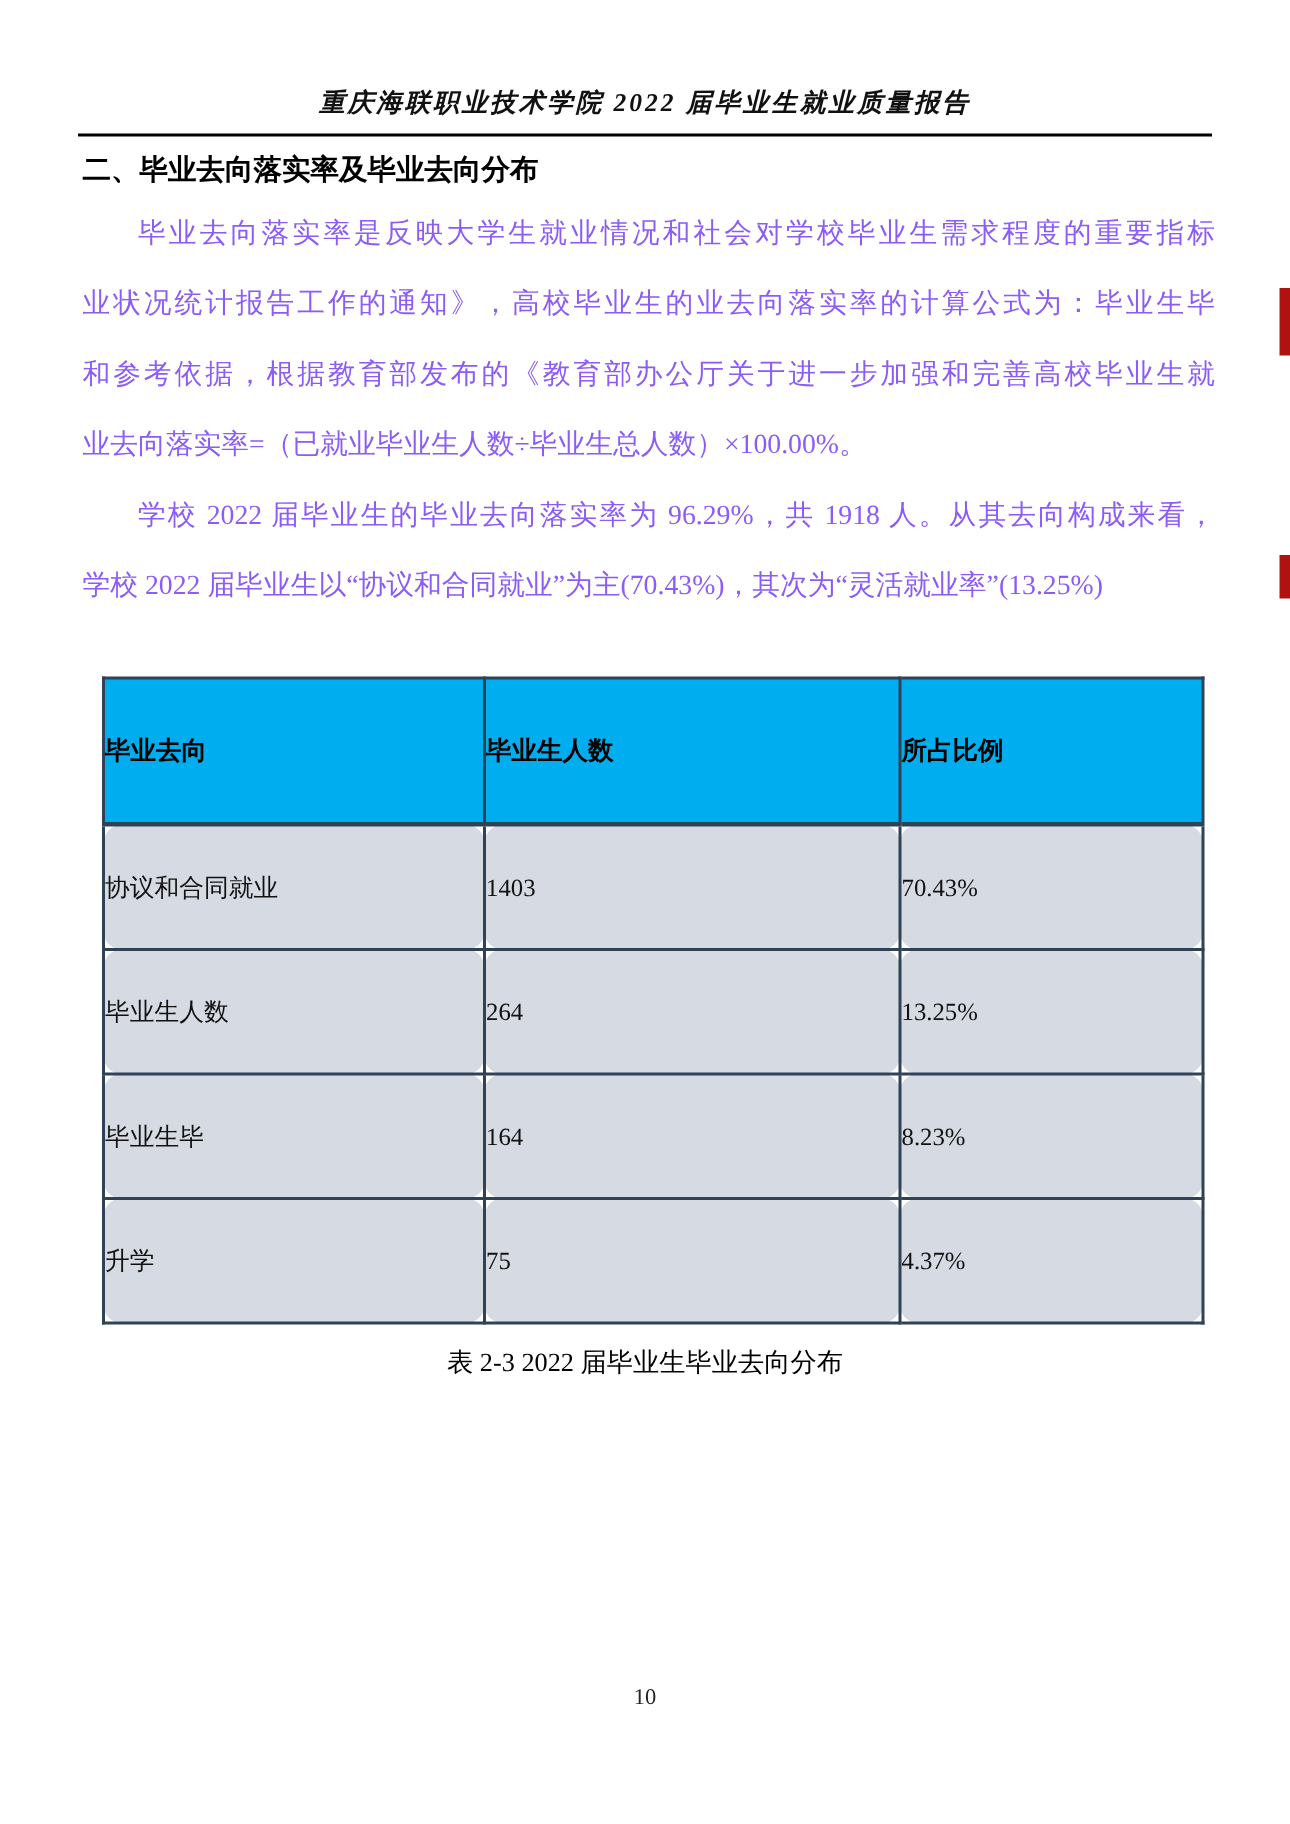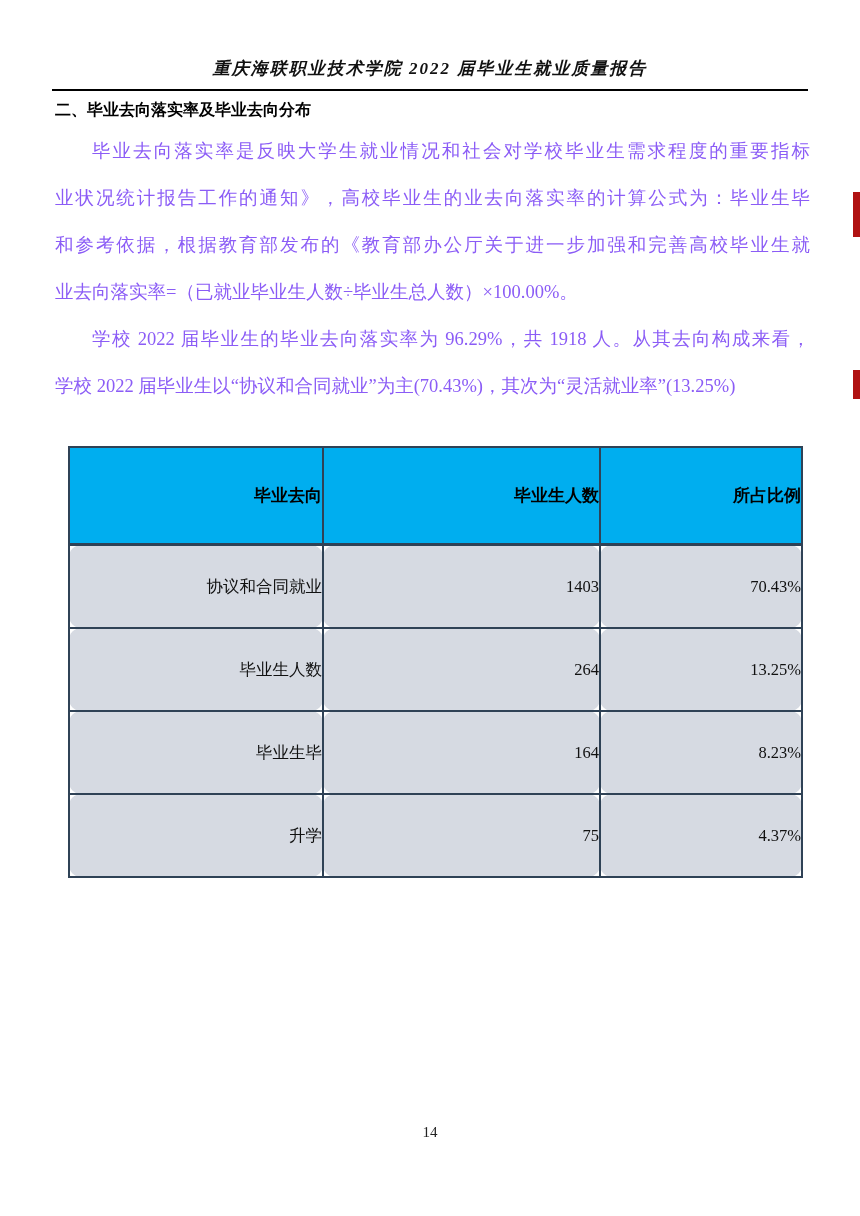--- a/index.html
+++ b/index.html
@@ -26,21 +26,21 @@
   .header-rule {
     margin: 9px 52px 0 52px;
     border-top: 2px solid #000000;
     height: 0;
   }
 
   
   .section-heading {
     margin: 9px 55px 0 55px;
     font-family: "Liberation Sans", "DejaVu Sans", sans-serif;
-    font-size: 16px;
+    font-size: 19px;
     font-weight: bold;
     color: #000;
   }
 
   
   .paragraphs {
     margin: 7px 50px 0 55px;
     font-size: 18.5px;
     color: #8b5cf6;
   }
@@ -56,21 +56,21 @@
 
   
   .dist-table {
     margin: 36px 0 0 68px;
     width: 727px;
     border-collapse: collapse;
     table-layout: fixed;
   }
   .dist-table th, .dist-table td {
     border: 2px solid var(--table-border, #2f4256);
-    text-align: right;
+    text-align: left;
     vertical-align: middle;
     padding: 0;
   }
   .dist-table th {
     background: var(--header-bg, #00aeef);
     height: 95px;
     font-size: 17px;
     font-weight: bold;
     color: #000;
     border-bottom-width: 3px;
@@ -165,19 +165,20 @@
           <td>8.23%</td>
         </tr>
         <tr>
           <td>升学</td>
           <td>75</td>
           <td>4.37%</td>
         </tr>
       </tbody>
   </table>
 
+  <div class="caption">表 2-3 2022 届毕业生毕业去向分布</div>
 
-  <div class="page-number">14</div>
+  <div class="page-number">10</div>
 
   <div class="edit-mark mark1"></div>
   <div class="edit-mark mark2"></div>
 
 </div>
 
 </body></html>

